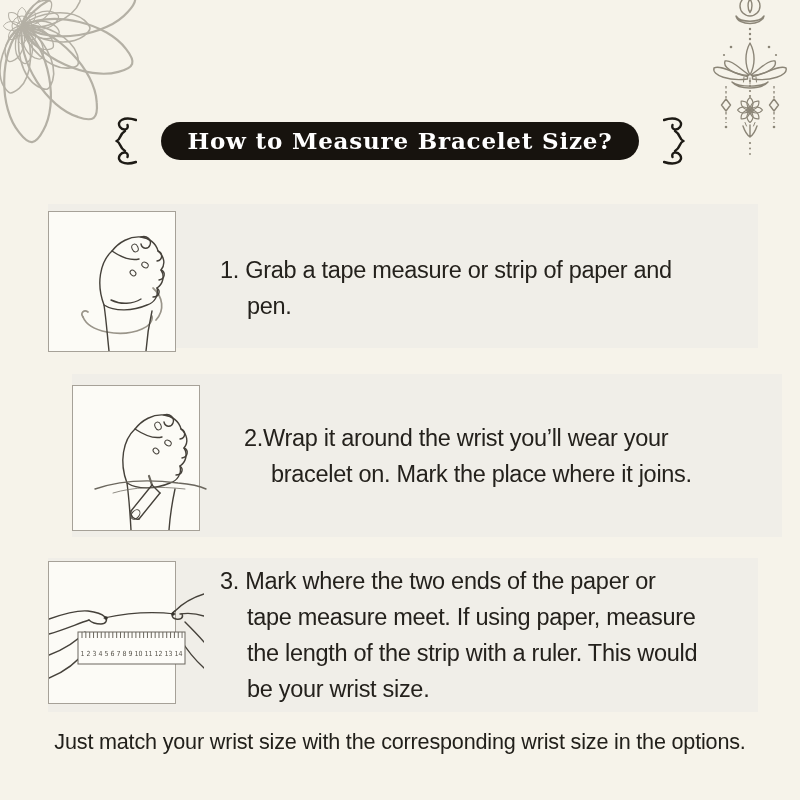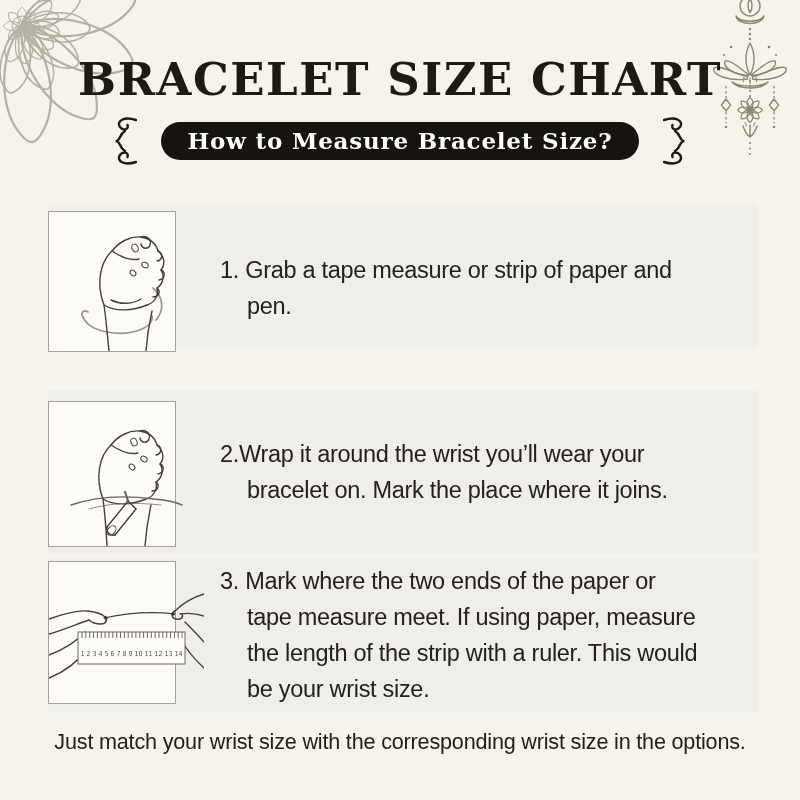--- a/index.html
+++ b/index.html
@@ -33,21 +33,21 @@
     background: var(--badge_bg, #17130e); color: var(--badge_text, #fff);
     font-family:"DejaVu Serif", "Liberation Serif", serif; font-weight:700;
     font-size:23px; line-height:38px; padding:0 26px; border-radius:20px;
     letter-spacing:0.8px; white-space:nowrap;
   }
   .flr { stroke: var(--ink, #17140f); fill:none; stroke-width:2.4; stroke-linecap:round; stroke-linejoin:round; }
 
   
   .step-row { position:absolute; left:48px; width:710px; background: var(--panel_bg, #f0eee8); }
   #step-1 { top:204px; height:144px; }
-  #step-2 { top:390px; height:163px; }
+  #step-2 { top:374px; height:163px;margin-left:24px; }
   #step-3 { top:558px; height:154px; }
   .illus {
     position:absolute; left:0; width:128px; box-sizing:border-box;
     background: var(--box_bg, #fcfbf6); border:1px solid var(--box_border, #a6a198);
   }
   #step-1 .illus { top:7px;  height:141px; }
   #step-2 .illus { top:11px; height:146px; }
   #step-3 .illus { top:3px;  height:143px; }
   .illus svg { display:block; }
   .sketch { stroke: var(--sketch, #45413a); fill:none; stroke-width:1.4; stroke-linecap:round; stroke-linejoin:round; }
@@ -173,21 +173,20 @@
         <circle cx="50" cy="98" r="1.1"></circle>
       <circle cx="50" cy="112" r="1"></circle>
       <circle cx="26" cy="129" r="1.3"></circle>
         <circle cx="74" cy="129" r="1.3"></circle>
       <circle cx="50" cy="145" r="1.1"></circle>
         <circle cx="50" cy="150.5" r="1"></circle>
         <circle cx="50" cy="156" r="0.9"></circle>
     </g>
   </svg>
 
-  <h1 class="title">BRACELET SIZE CHART</h1>
 
   <div class="badge-row">
     <svg width="26" height="50" viewBox="0 0 26 50" aria-hidden="true">
       <g class="flr">
         <path d="M25 4 C13 0 5 5 9 11 C12 15 18 14 16.5 9"></path>
         <path d="M14 15 C7.5 19 10.5 23 5.5 25 C10.5 27 7.5 31 14 35"></path>
         <path d="M25 46 C13 50 5 45 9 39 C12 35 18 36 16.5 41"></path>
       </g>
     </svg>
     <div class="badge">How to Measure Bracelet Size?</div>

